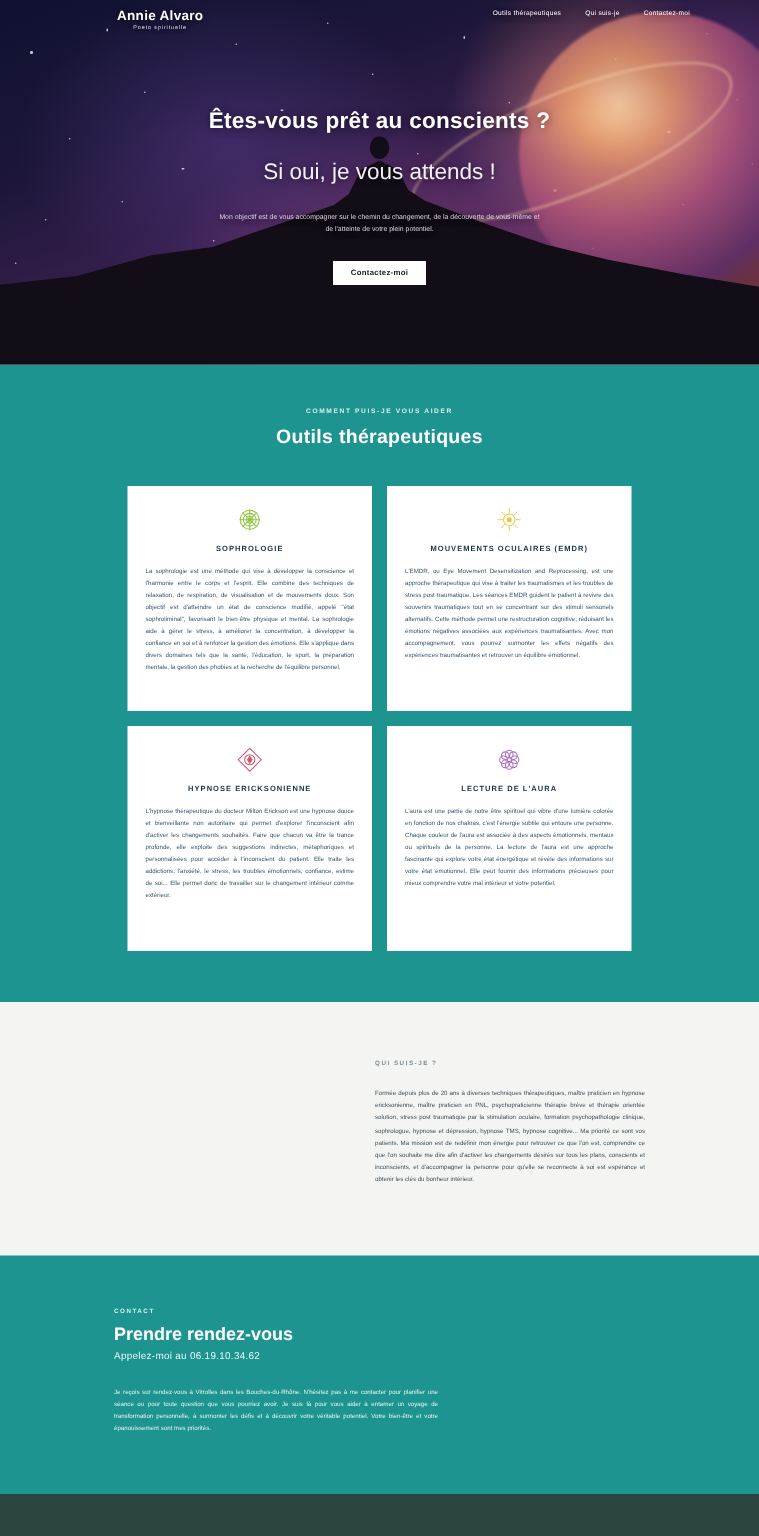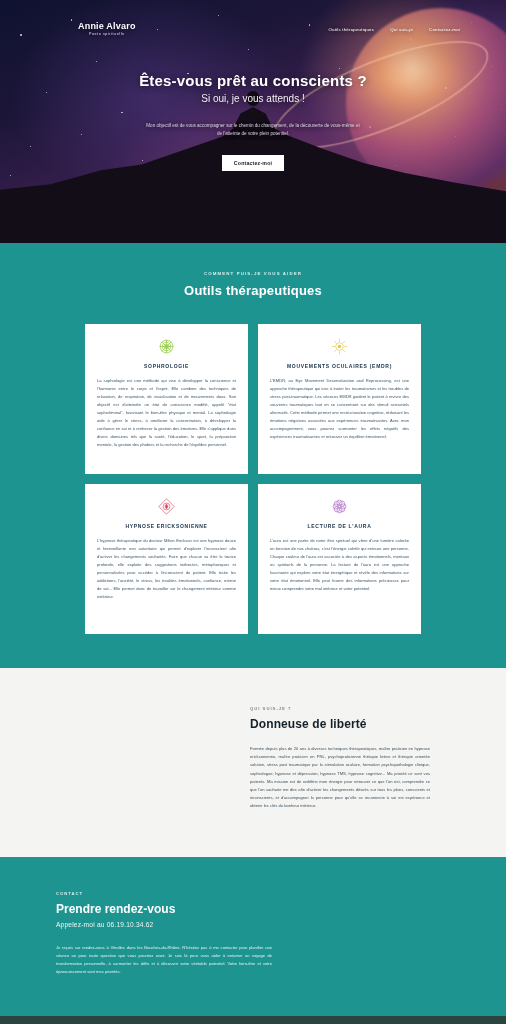--- a/index.html
+++ b/index.html
@@ -73,41 +73,41 @@
   }
   .hero-content{
     position:relative; z-index:4;
     text-align:center; padding-top:72px;
   }
   .hero-h1{
     color:#fff; font-size:15px; font-weight:bold;
     letter-spacing:.2px; text-shadow:0 1px 6px rgba(0,0,0,.55);
   }
   .hero-sub{
-    color:#f3eef6; font-size:10px; margin-top:4px;
+    color:#f3eef6; font-size:15px; margin-top:17px;
     text-shadow:0 1px 5px rgba(0,0,0,.6);
   }
   .hero-p{
     color:#ded6e6; font-size:4.6px; line-height:1.85;
     max-width:214px; margin:18px auto 0;
     text-shadow:0 1px 4px rgba(0,0,0,.7);
   }
   .hero-btn{
     display:inline-block; margin-top:16px;
     background:#ffffff; color:#1b1b1b;
     font-size:5.2px; font-weight:bold;
     padding:5px 12px; border:none; cursor:pointer;
     letter-spacing:.2px;
   }
 
   
   .nav{
     position:absolute; top:0; left:0; right:0; z-index:6;
-    display:flex; align-items:center; justify-content:space-between;
-    padding:22px 46px 0 78px;
+    display:flex; align-items:flex-start; justify-content:space-between;
+    padding:6px 46px 0 78px;
   }
   .brand{ text-align:center; line-height:1; }
   .brand-name{
     color:#fff; font-size:9px; font-weight:bold; letter-spacing:.2px;
     text-shadow:0 1px 4px rgba(0,0,0,.6);
   }
   .brand-tag{
     color:#e7dff0; font-size:3.6px; letter-spacing:.6px; margin-top:2px;
     text-shadow:0 1px 3px rgba(0,0,0,.6);
   }
@@ -170,21 +170,21 @@
   }
   .about-text{
     font-size:4.1px; line-height:2.0; color:#3d4e5b; margin-top:14px; text-align:justify;
   }
 
   
   .contact{
     background:#1d9490;
     padding:34px 0 40px;
   }
-  .contact-inner{ width:216px; margin-left:56px; }
+  .contact-inner{ width:216px; margin-left:76px; }
   .contact-eyebrow{
     font-size:4.2px; letter-spacing:1px; font-weight:bold;
     color:#d6f0ee; text-transform:uppercase;
   }
   .contact-title{
     font-size:12px; font-weight:bold; color:#ffffff; margin-top:6px;
   }
   .contact-phone{
     font-size:6.6px; color:#eaf7f6; margin-top:5px; letter-spacing:.2px;
   }
@@ -341,21 +341,20 @@
       <div class="card-title">LECTURE DE L'AURA</div>
       <p class="card-text">L'aura est une partie de notre être spirituel qui vibre d'une lumière colorée en fonction de nos chakras, c'est l'énergie subtile qui entoure une personne. Chaque couleur de l'aura est associée à des aspects émotionnels, mentaux ou spirituels de la personne. La lecture de l'aura est une approche fascinante qui explore votre état énergétique et révèle des informations sur votre état émotionnel. Elle peut fournir des informations précieuses pour mieux comprendre votre mal intérieur et votre potentiel.</p>
     </div>
 
   </div>
 </section>
 
 <section class="about">
   <div class="about-inner">
     <div class="about-eyebrow">QUI SUIS-JE ?</div>
-    <h2 class="about-title">Donneuse de liberté</h2>
     <p class="about-text">Formée depuis plus de 20 ans à diverses techniques thérapeutiques, maître praticien en hypnose ericksonienne, maître praticien en PNL, psychopraticienne thérapie brève et thérapie orientée solution, stress post traumatique par la stimulation oculaire, formation psychopathologie clinique, sophrologue, hypnose et dépression, hypnose TMS, hypnose cognitive... Ma priorité ce sont vos patients. Ma mission est de redéfinir mon énergie pour retrouver ce que l'on est, comprendre ce que l'on souhaite me dire afin d'activer les changements désirés sur tous les plans, conscients et inconscients, et d'accompagner la personne pour qu'elle se reconnecte à soi est espérance et obtenir les clés du bonheur intérieur.</p>
   </div>
 </section>
 
 <section class="contact">
   <div class="contact-inner">
     <div class="contact-eyebrow">CONTACT</div>
     <h2 class="contact-title">Prendre rendez-vous</h2>
     <div class="contact-phone">Appelez-moi au 06.19.10.34.62</div>
     <p class="contact-text">Je reçois sur rendez-vous à Vitrolles dans les Bouches-du-Rhône. N'hésitez pas à me contacter pour planifier une séance ou pour toute question que vous pourriez avoir. Je suis là pour vous aider à entamer un voyage de transformation personnelle, à surmonter les défis et à découvrir votre véritable potentiel. Votre bien-être et votre épanouissement sont mes priorités.</p>

